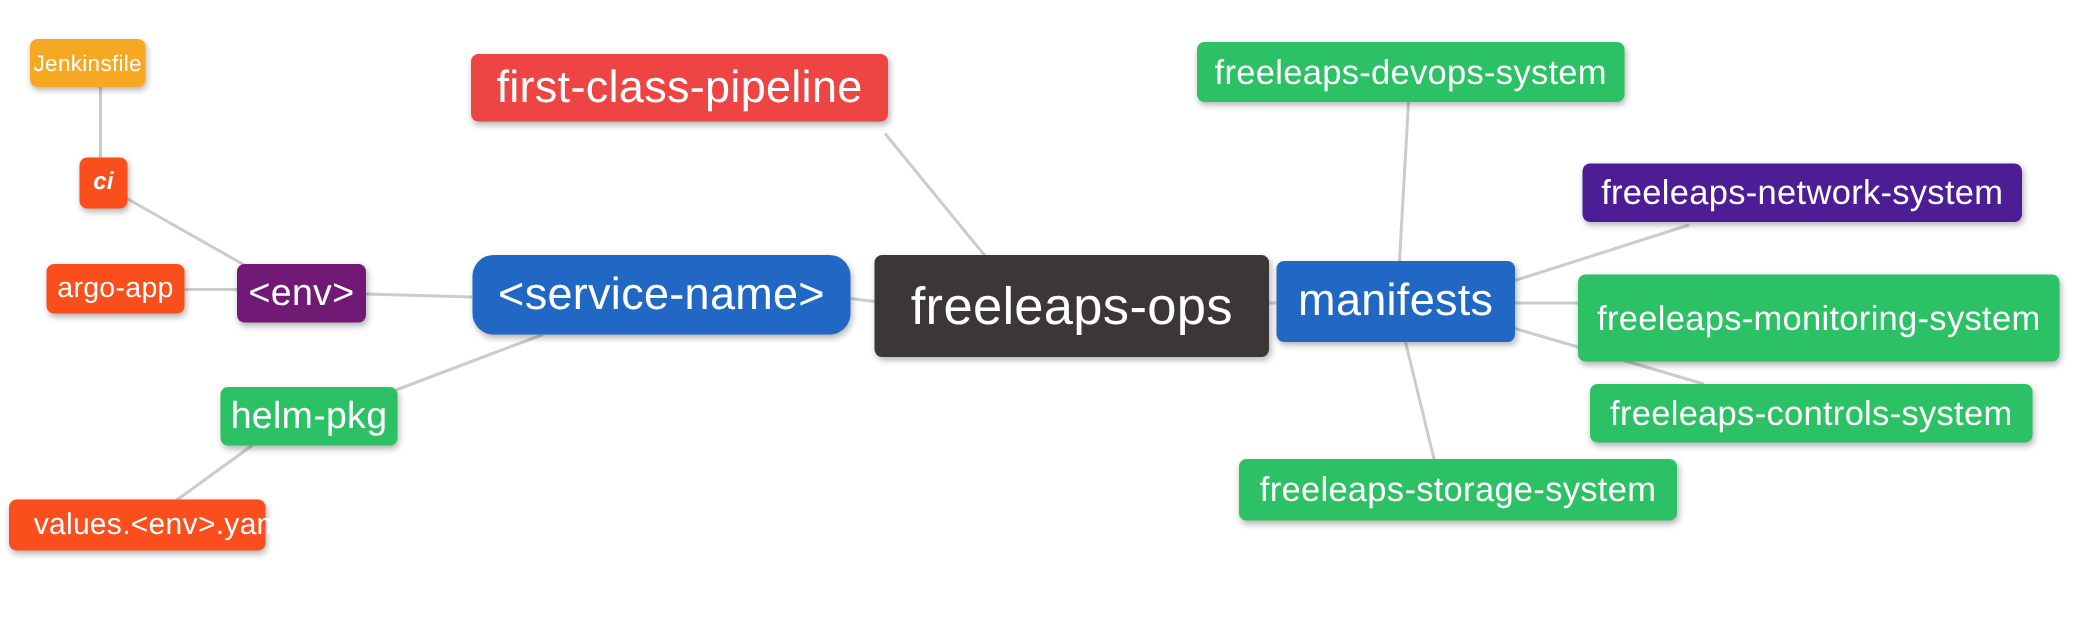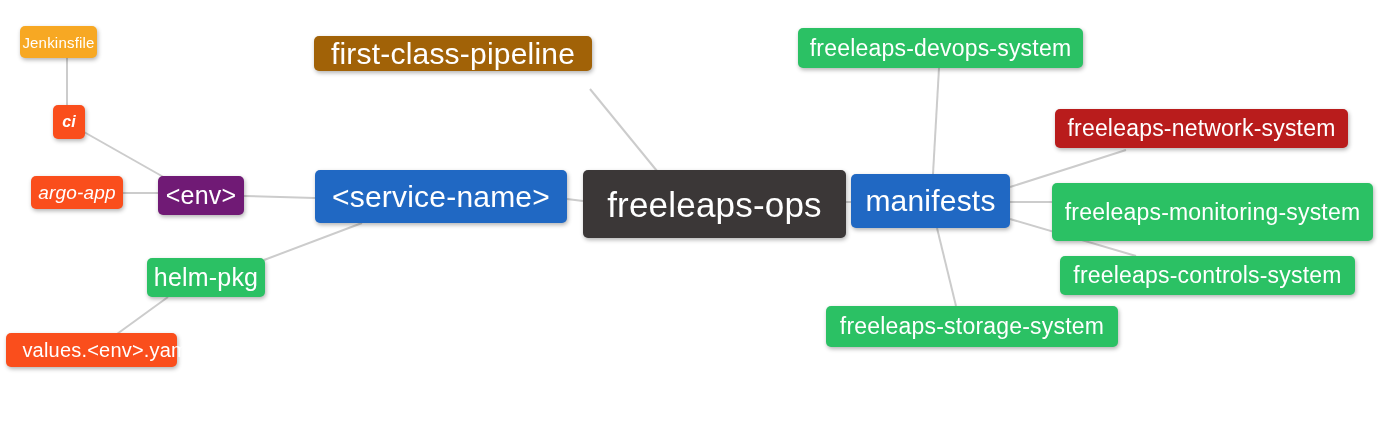--- a/index.html
+++ b/index.html
@@ -56,27 +56,27 @@
       <line x1="846" y1="202" x2="851" y2="202" stroke="#cccccc" stroke-width="2"></line>
       <line x1="933" y1="174" x2="939" y2="68" stroke="#cccccc" stroke-width="2"></line>
       <line x1="1010" y1="187" x2="1126" y2="150" stroke="#cccccc" stroke-width="2"></line>
       <line x1="1010" y1="202" x2="1052" y2="202" stroke="#cccccc" stroke-width="2"></line>
       <line x1="1010" y1="219" x2="1136" y2="256" stroke="#cccccc" stroke-width="2"></line>
       <line x1="937" y1="228" x2="956" y2="306" stroke="#cccccc" stroke-width="2"></line>
     </svg>
   <div id="node-layer">
       <div class="node" style="left: 20px; top: 26px; width: 77px; height: 32px; background: rgb(247, 168, 35); font-size: 15px;">Jenkinsfile</div>
       <div class="node" style="left: 53px; top: 105px; width: 32px; height: 34px; background: rgb(250, 78, 28); font-size: 16px; font-weight: bold; font-style: italic;">ci</div>
-      <div class="node" style="left: 31px; top: 176px; width: 92px; height: 33px; background: rgb(250, 78, 28); font-size: 19px; font-style: italic;">argo-app</div>
+      <div class="node" style="left: 31px; top: 176px; width: 92px; height: 33px; background: rgb(250, 78, 28); font-size: 19px;">argo-app</div>
       <div class="node" style="left: 158px; top: 176px; width: 86px; height: 39px; background: #701a75; font-size: 25px;">&lt;env&gt;</div>
       <div class="node" style="left: 147px; top: 258px; width: 118px; height: 39px; background: rgb(43, 193, 100); font-size: 25px;">helm-pkg</div>
       <div class="node" style="left: 6px; top: 333px; width: 171px; height: 34px; background: rgb(250, 78, 28); font-size: 20px; padding-left: 32px;">values.&lt;env&gt;.yaml</div>
-      <div class="node" style="left: 314px; top: 36px; width: 278px; height: 35px; background: #a16207; font-size: 30px;">first-class-pipeline</div>
-      <div class="node" style="left: 315px; top: 170px; width: 252px; height: 53px; background: rgb(32, 104, 195); font-size: 30px;">&lt;service-name&gt;</div>
+      <div class="node" style="left: 314px; top: 36px; width: 278px; height: 45px; background: #ef4444; font-size: 30px;">first-class-pipeline</div>
+      <div class="node" style="left: 315px; top: 170px; width: 252px; height: 53px; background: rgb(32, 104, 195); font-size: 30px; border-radius: 14px;">&lt;service-name&gt;</div>
       <div class="node" style="left: 583px; top: 170px; width: 263px; height: 68px; background: rgb(59, 55, 55); font-size: 35px;">freeleaps-ops</div>
       <div class="node" style="left: 851px; top: 174px; width: 159px; height: 54px; background: rgb(32, 104, 195); font-size: 30px;">manifests</div>
       <div class="node" style="left: 798px; top: 28px; width: 285px; height: 40px; background: rgb(43, 193, 100); font-size: 23px;">freeleaps-devops-system</div>
-      <div class="node" style="left: 1055px; top: 109px; width: 293px; height: 39px; background: #b91c1c; font-size: 23px;">freeleaps-network-system</div>
+      <div class="node" style="left: 1055px; top: 109px; width: 293px; height: 39px; background: #4c1d95; font-size: 23px;">freeleaps-network-system</div>
       <div class="node" style="left: 1052px; top: 183px; width: 321px; height: 58px; background: rgb(43, 193, 100); font-size: 23px;">freeleaps-monitoring-system</div>
       <div class="node" style="left: 1060px; top: 256px; width: 295px; height: 39px; background: rgb(43, 193, 100); font-size: 23px; text-align: center;">freeleaps-controls-system</div>
       <div class="node" style="left: 826px; top: 306px; width: 292px; height: 41px; background: rgb(43, 193, 100); font-size: 23px;">freeleaps-storage-system</div>
     </div>
 </div>
 
 </body></html>

